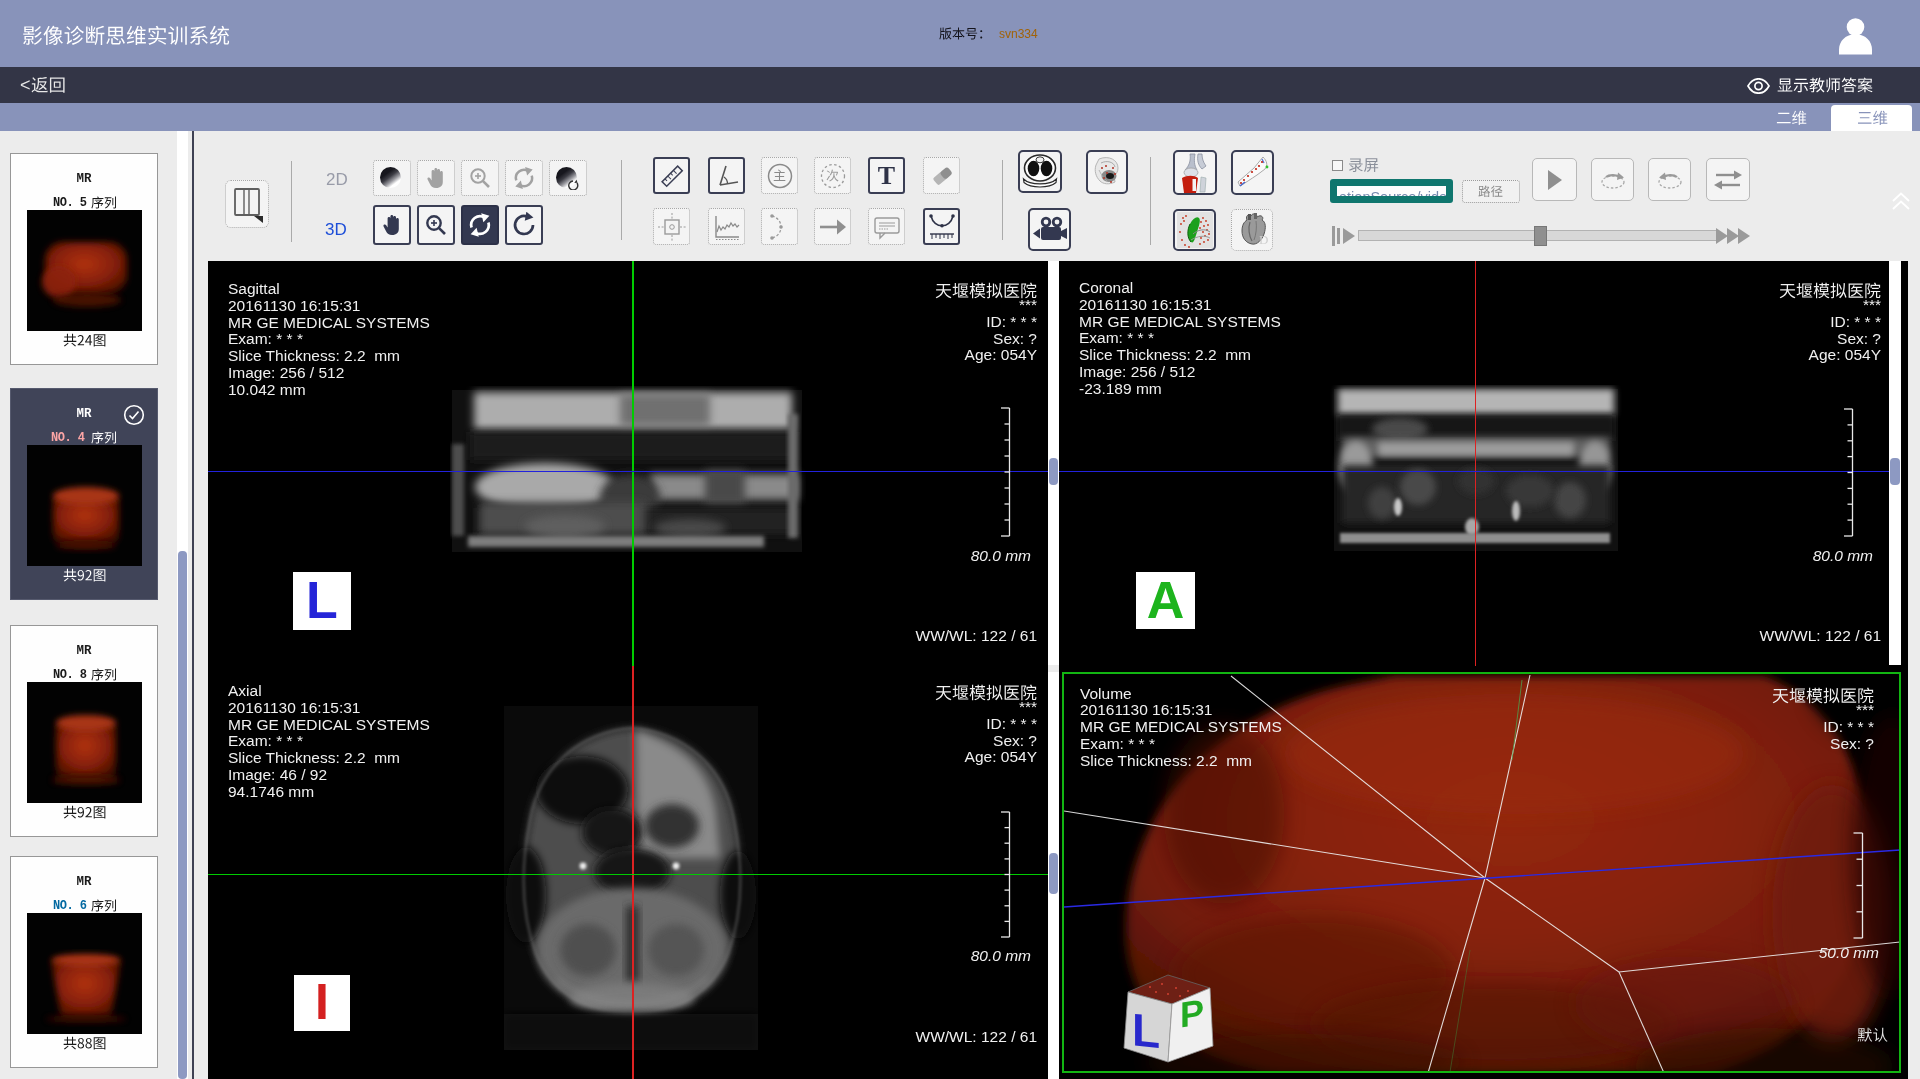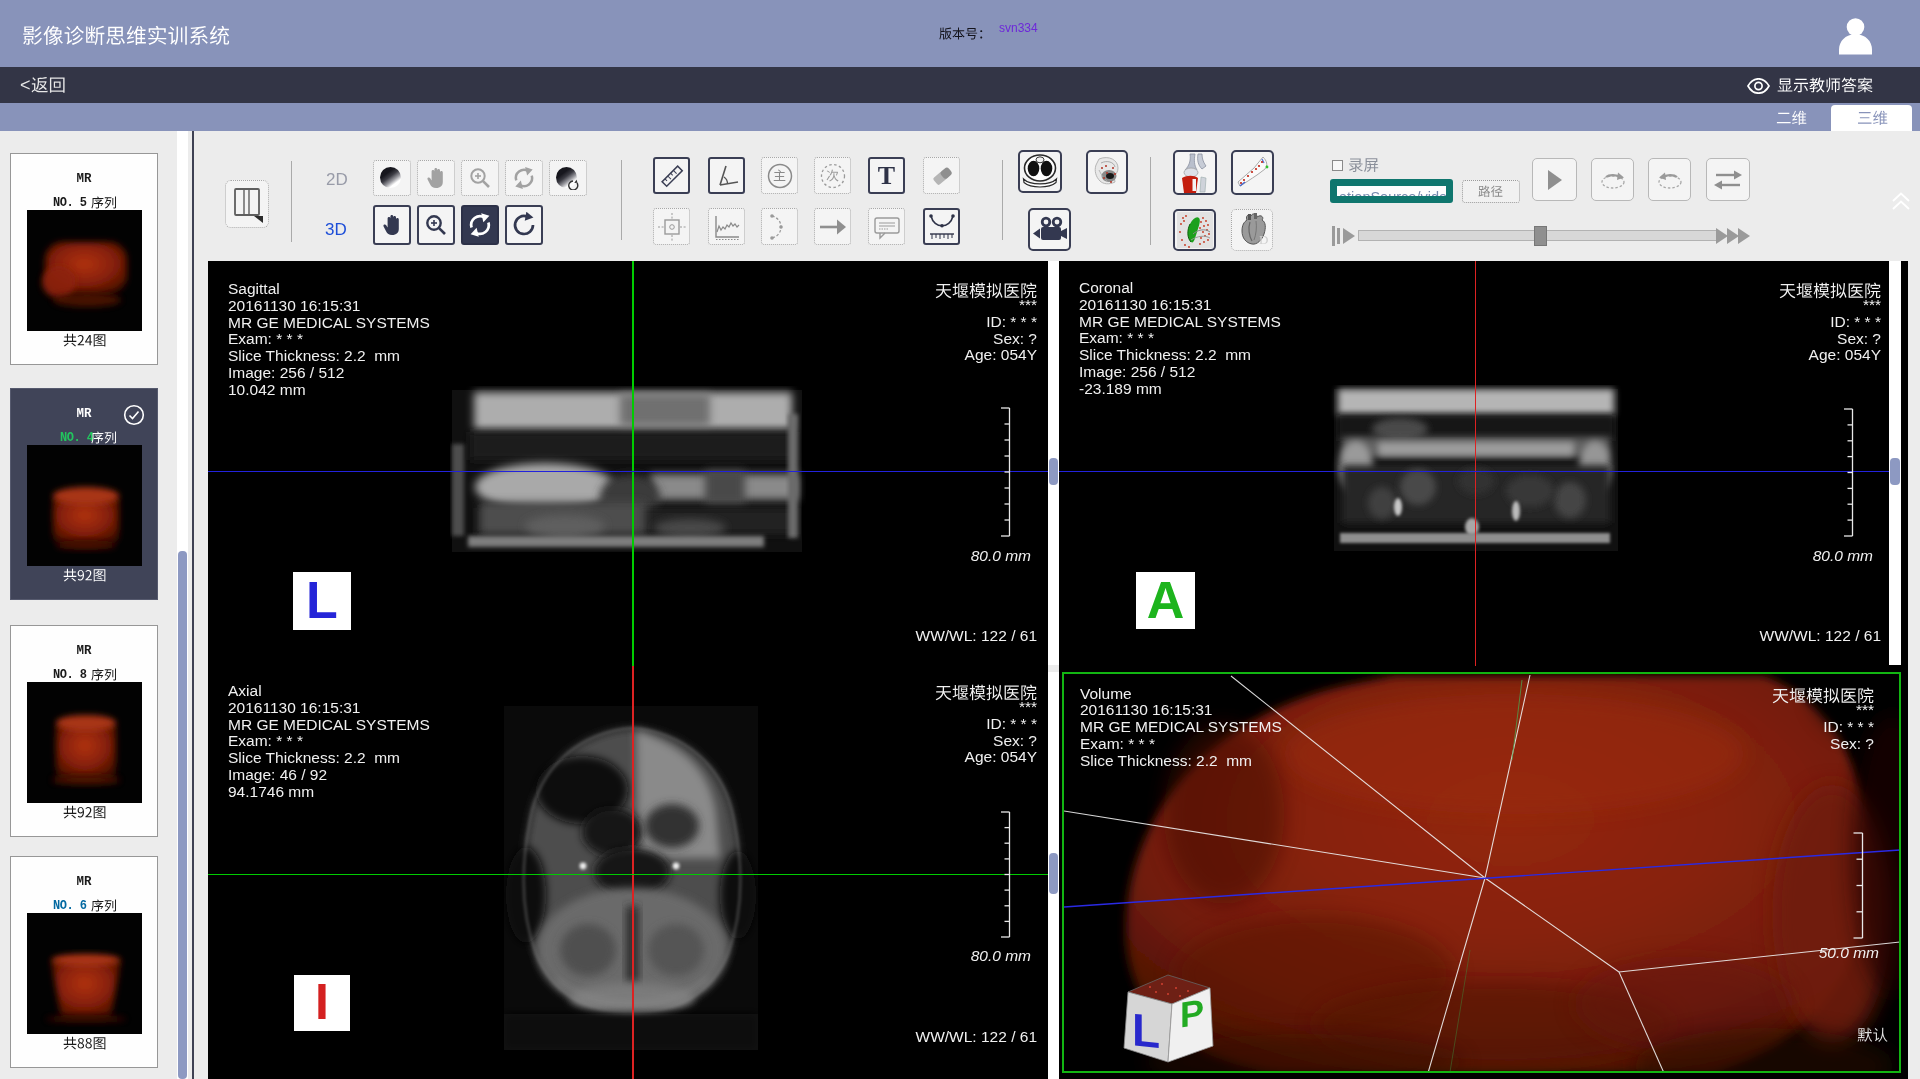--- a/index.html
+++ b/index.html
@@ -9,21 +9,21 @@
 .qtextr{position:absolute;color:#f0f0f0;font-size:15.5px;line-height:16.8px;text-align:right;white-space:pre}
 .ico{position:absolute;left:50%;top:50%;transform:translate(-50%,-50%)}
 </style></head><body>
 <div class="abs" style="left:0;top:0;width:1920px;height:67px;background:#8893ba"></div>
 <svg style="position:absolute;left:22.0px;top:25.0px" width="208.00" height="20.8" viewBox="0 0 10000 1000">
     <path d="M840 60C783 140 680 225 592 274C611 288 634 310 646 326C740 269 843 180 911 89ZM873 330C810 417 693 505 593 556C612 570 633 593 645 609C751 550 868 457 942 359ZM893 620C825 733 695 838 563 897C581 911 602 936 615 954C753 886 885 774 962 646ZM186 577H474V661H186ZM417 760C452 807 490 870 508 911L564 881C546 842 506 781 471 735ZM179 236H485V297H179ZM179 126H485V187H179ZM108 75V348H558V75ZM154 737C131 790 95 842 56 880C71 890 97 910 109 921C149 880 192 815 218 756ZM270 366C278 380 286 396 293 412H59V473H593V412H373C364 391 352 368 340 350ZM116 523V715H292V880C292 889 290 892 278 892C267 893 233 893 192 892C202 910 212 935 215 955C271 955 309 954 334 944C359 933 366 916 366 881V715H547V523ZM1486 170H1666C1649 199 1628 229 1607 251H1420C1444 224 1466 197 1486 170ZM1487 41C1445 125 1366 231 1256 309C1272 319 1294 341 1305 357C1324 343 1341 328 1358 313V467H1513C1465 509 1394 551 1287 584C1303 597 1321 618 1330 631C1420 602 1486 567 1534 530C1550 545 1564 560 1577 577C1509 638 1384 700 1287 729C1301 741 1319 763 1329 778C1417 746 1530 683 1604 620C1614 639 1622 658 1628 676C1549 757 1402 834 1278 870C1292 883 1311 907 1322 924C1430 887 1555 817 1642 739C1651 802 1640 856 1618 877C1604 894 1589 896 1569 896C1552 896 1529 895 1503 892C1514 911 1520 940 1521 957C1544 959 1566 959 1584 959C1619 959 1645 952 1670 925C1713 884 1727 776 1694 671L1743 648C1779 757 1841 852 1921 903C1932 885 1954 859 1970 846C1893 804 1831 718 1798 621C1837 601 1876 579 1909 558L1858 510C1812 543 1738 588 1675 620C1653 573 1621 528 1577 493L1600 467H1898V251H1685C1714 216 1743 177 1765 139L1721 107L1707 111H1526L1559 54ZM1425 309H1603C1598 338 1588 373 1563 410H1425ZM1665 309H1829V410H1637C1655 373 1663 338 1665 309ZM1262 44C1209 195 1122 345 1029 443C1043 460 1065 499 1072 517C1102 485 1131 447 1159 407V957H1230V292C1270 220 1305 142 1333 65ZM2131 106C2184 150 2249 212 2278 252L2330 198C2299 157 2232 99 2179 58ZM2662 321C2607 389 2505 457 2418 496C2436 510 2455 531 2466 547C2557 501 2659 426 2723 347ZM2756 459C2687 557 2560 646 2434 695C2452 710 2472 733 2483 751C2613 693 2742 597 2818 487ZM2861 604C2778 751 2606 848 2394 895C2411 913 2429 941 2438 960C2661 902 2836 795 2929 631ZM2046 354V426H2198V773C2198 826 2161 865 2142 881C2155 892 2179 917 2188 932C2204 912 2231 892 2407 766C2400 751 2389 722 2384 702L2271 779V354ZM2639 38C2583 163 2469 283 2330 358C2346 371 2370 397 2381 412C2492 347 2585 260 2653 158C2728 255 2834 350 2926 403C2938 384 2963 356 2981 342C2877 292 2759 194 2690 98L2709 59ZM3466 107C3452 159 3425 237 3403 286L3448 302C3472 257 3501 185 3526 125ZM3190 125C3212 180 3229 252 3233 300L3286 282C3281 235 3262 163 3239 109ZM3320 42V341H3177V406H3311C3276 495 3215 590 3159 642C3169 658 3185 685 3192 704C3238 660 3284 586 3320 510V760H3385V494C3420 540 3463 600 3480 630L3524 578C3504 551 3414 446 3385 418V406H3531V341H3385V42ZM3084 76V858H3505V791H3151V76ZM3569 141V459C3569 614 3560 776 3490 920C3509 931 3535 950 3548 965C3627 810 3640 638 3640 459V446H3785V961H3856V446H3961V376H3640V190C3752 166 3873 133 3957 94L3895 38C3820 77 3685 115 3569 141ZM4288 639V837C4288 917 4316 939 4424 939C4446 939 4603 939 4627 939C4719 939 4743 906 4753 769C4732 765 4701 753 4684 740C4678 854 4670 870 4621 870C4586 870 4455 870 4430 870C4373 870 4363 865 4363 837V639ZM4380 600C4456 641 4546 704 4589 748L4642 696C4596 652 4505 592 4430 554ZM4742 650C4799 728 4857 833 4878 900L4951 869C4928 800 4867 698 4808 622ZM4158 633C4137 712 4098 811 4049 873L4115 909C4165 843 4202 739 4225 657ZM4145 84V536H4847V84ZM4216 341H4460V469H4216ZM4534 341H4773V469H4534ZM4216 151H4460V278H4216ZM4534 151H4773V278H4534ZM5045 827 5059 898C5151 874 5274 844 5391 814L5384 750C5258 779 5130 810 5045 827ZM5660 71C5687 116 5717 175 5727 215L5795 184C5782 146 5753 89 5723 45ZM5061 457C5076 450 5099 444 5222 428C5179 493 5140 545 5121 565C5091 602 5068 628 5046 632C5055 650 5066 683 5069 698C5089 686 5123 676 5366 628C5365 613 5365 584 5367 566L5170 601C5248 509 5324 397 5389 284L5329 248C5309 287 5287 327 5263 364L5133 378C5192 291 5249 179 5292 72L5224 42C5186 162 5116 293 5093 327C5072 360 5055 385 5038 388C5047 407 5058 442 5061 457ZM5697 484V613H5536V484ZM5546 45C5512 161 5441 306 5361 399C5373 415 5391 447 5399 464C5422 438 5444 409 5465 378V961H5536V888H5957V818H5767V681H5919V613H5767V484H5917V416H5767V289H5942V221H5554C5579 169 5601 116 5619 66ZM5697 416H5536V289H5697ZM5697 681V818H5536V681ZM6538 773C6671 823 6804 892 6885 954L6931 895C6848 836 6708 767 6574 718ZM6240 323C6294 355 6358 405 6387 440L6435 386C6404 350 6339 305 6285 275ZM6140 479C6197 510 6264 560 6296 596L6342 539C6309 504 6241 458 6185 429ZM6090 154V357H6165V224H6834V357H6912V154H6569C6554 119 6528 70 6503 33L6429 56C6447 86 6466 122 6480 154ZM6071 624V689H6432C6376 786 6273 851 6081 891C6097 908 6116 937 6124 957C6349 905 6461 818 6518 689H6935V624H6541C6570 527 6577 411 6581 274H6503C6499 416 6493 531 6461 624ZM7641 118V831H7711V118ZM7849 65V947H7924V65ZM7430 69V416C7430 594 7419 769 7324 916C7346 924 7378 945 7394 959C7493 801 7504 609 7504 417V69ZM7097 112C7157 161 7232 232 7268 276L7318 220C7282 176 7204 109 7144 62ZM7175 940V939C7189 918 7216 894 7379 758C7369 744 7356 716 7348 696L7254 772V354H7040V427H7182V789C7182 838 7152 871 7134 886C7147 897 7167 924 7175 940ZM8286 656C8233 728 8150 802 8070 850C8090 861 8121 886 8136 900C8212 846 8301 764 8361 683ZM8636 690C8719 754 8822 846 8872 902L8936 857C8882 800 8779 712 8695 651ZM8664 436C8690 460 8718 488 8745 517L8305 546C8455 472 8608 380 8756 268L8698 220C8648 261 8593 300 8540 337L8295 349C8367 298 8440 234 8507 164C8637 151 8760 133 8855 110L8803 47C8641 88 8350 115 8107 127C8115 144 8124 174 8126 192C8214 188 8308 182 8401 174C8336 242 8262 302 8236 319C8206 341 8182 356 8162 359C8170 378 8181 411 8183 426C8204 418 8235 414 8438 402C8353 455 8280 495 8245 511C8183 542 8138 561 8106 565C8115 585 8126 620 8129 635C8157 624 8196 619 8471 598V860C8471 871 8468 875 8451 876C8435 877 8380 877 8320 874C8332 895 8345 927 8349 949C8422 949 8472 948 8505 936C8539 924 8547 903 8547 861V592L8796 574C8825 607 8849 638 8866 664L8926 628C8885 567 8799 475 8722 406ZM9698 528V844C9698 918 9715 940 9785 940C9799 940 9859 940 9873 940C9935 940 9953 902 9958 766C9939 761 9909 749 9894 735C9891 856 9887 874 9865 874C9853 874 9806 874 9797 874C9775 874 9772 871 9772 844V528ZM9510 530C9504 728 9481 835 9317 896C9334 910 9355 938 9364 957C9545 883 9576 754 9584 530ZM9042 827 9059 901C9149 872 9267 835 9379 798L9367 733C9246 769 9123 806 9042 827ZM9595 56C9614 97 9639 151 9649 185H9407V253H9587C9542 315 9473 407 9450 429C9431 447 9406 454 9387 459C9395 475 9409 513 9412 532C9440 520 9482 515 9845 481C9861 508 9876 534 9886 554L9949 519C9919 461 9854 367 9800 297L9741 327C9763 356 9786 389 9807 422L9532 445C9577 390 9634 312 9676 253H9948V185H9660L9724 165C9712 133 9687 78 9664 38ZM9060 457C9075 450 9098 445 9218 428C9175 491 9136 540 9118 559C9086 596 9063 621 9041 625C9050 645 9062 682 9066 698C9087 685 9121 674 9369 620C9367 604 9366 575 9368 554L9179 591C9255 503 9330 396 9393 288L9326 248C9307 285 9286 323 9263 358L9140 371C9202 285 9264 176 9310 71L9234 36C9190 157 9116 286 9092 319C9070 353 9051 376 9033 380C9043 401 9055 441 9060 457Z" fill="#ffffff"></path>
   </svg>
 <svg style="position:absolute;left:939.0px;top:26.5px" width="52.00" height="13" viewBox="0 0 4000 1000">
     <path d="M105 60V458C105 609 96 789 30 917C47 927 72 949 84 963C143 860 164 729 171 597H309V959H378V529H173L174 457V384H439V317H351V38H282V317H174V60ZM852 401C830 515 792 612 743 692C694 608 659 509 636 401ZM483 108V453C483 602 474 790 397 923C415 932 444 952 457 965C543 822 555 621 555 453V401H576C602 535 642 654 700 752C646 819 583 869 514 901C530 915 549 944 559 962C627 927 689 878 742 815C789 877 845 926 912 962C923 943 946 916 963 902C893 869 834 820 786 757C857 652 908 515 932 341L887 329L875 332H555V168C692 157 841 138 948 112L901 48C800 74 630 96 483 108ZM1460 41V251H1065V327H1367C1294 497 1170 659 1037 740C1055 755 1080 782 1092 801C1237 702 1366 523 1444 327H1460V697H1226V773H1460V960H1539V773H1772V697H1539V327H1553C1629 523 1758 703 1906 799C1920 778 1946 749 1965 734C1826 654 1700 496 1628 327H1937V251H1539V41ZM2260 148H2736V284H2260ZM2185 81V350H2815V81ZM2063 440V509H2269C2249 571 2224 640 2203 689H2727C2708 805 2688 861 2663 881C2651 889 2639 890 2615 890C2587 890 2514 889 2444 882C2458 903 2468 932 2470 954C2539 958 2605 959 2639 957C2678 956 2702 950 2726 930C2763 898 2788 823 2812 655C2814 644 2816 621 2816 621H2315L2352 509H2933V440ZM3250 394C3290 394 3326 365 3326 320C3326 274 3290 244 3250 244C3210 244 3174 274 3174 320C3174 365 3210 394 3250 394ZM3250 884C3290 884 3326 854 3326 809C3326 763 3290 734 3250 734C3210 734 3174 763 3174 809C3174 854 3210 884 3250 884Z" fill="#14141c"></path>
   </svg>
-<div class="abs" style="left:999px;top:22px;font-size:12px;color:#6d28d9;line-height:13px">svn334</div>
+<div class="abs" style="left:999px;top:28px;font-size:12px;color:#a16207;line-height:13px">svn334</div>
 <svg class="abs" style="left:1836px;top:16px" width="38" height="39" viewBox="0 0 38 39">
 <circle cx="19.5" cy="11" r="8.8" fill="#fff"></circle>
 <path d="M3,38.5 v-5 c0,-8.3 6.7,-15 15,-15 h3 c8.3,0 15,6.7 15,15 v5 z" fill="#fff"></path>
   </svg>
 <div class="abs" style="left:0;top:67px;width:1920px;height:36px;background:#333546"></div>
 <div class="abs" style="left:20px;top:76px;color:#e8e8e8;font-size:18px;line-height:18px">&lt;</div>
 <svg style="position:absolute;left:31.0px;top:75.5px" width="35.00" height="17.5" viewBox="0 0 2000 1000">
     <path d="M74 114C121 165 182 235 212 276L276 232C245 191 181 124 134 76ZM249 413H47V484H174V770C132 785 82 824 32 875L83 944C128 886 174 831 206 831C228 831 261 861 305 884C377 922 465 932 585 932C686 932 863 926 939 922C940 900 952 863 961 843C860 855 706 862 587 862C476 862 387 856 321 821C289 804 268 788 249 777ZM481 470C531 510 588 556 642 603C577 664 501 709 422 737C437 752 457 780 465 799C549 765 628 716 697 651C758 705 813 758 850 798L908 744C869 704 810 652 746 599C813 522 865 426 896 311L851 294L837 297H459V177C622 169 805 149 929 116L866 56C756 86 555 105 385 113V332C385 455 373 621 277 739C295 747 327 769 340 783C434 666 456 496 459 365H805C778 436 739 499 691 553C637 509 582 465 534 427ZM1374 380H1618V609H1374ZM1303 312V676H1692V312ZM1082 81V959H1159V905H1839V959H1919V81ZM1159 834V156H1839V834Z" fill="#e8e8e8"></path>
   </svg>
 <svg class="abs" style="left:1747px;top:77.5px" width="23" height="16" viewBox="0 0 23 16">
@@ -68,21 +68,21 @@
         <ellipse cx="32" cy="72" rx="17" ry="16" fill="#8d2409" filter="url(#tb1)" opacity=".9"></ellipse>
         <ellipse cx="60" cy="90" rx="34" ry="7" fill="#581404" filter="url(#tb1)" opacity=".8"></ellipse>
       </svg>
     </div>
     <svg style="position:absolute;left:52.2px;top:178.5px" width="43.54" height="14" viewBox="0 0 3110 1000">
       <path d="M587 730C682 800 804 900 864 960L935 914C870 853 745 758 653 691ZM329 693C273 768 160 855 62 908C79 921 106 945 121 961C222 903 335 810 407 723ZM89 252V324H280V562H48V635H956V562H720V324H920V252H720V49H643V252H357V49H280V252ZM357 562V324H643V562ZM1044 880H1505V801H1302C1265 801 1220 805 1182 808C1354 645 1470 496 1470 349C1470 219 1387 134 1256 134C1163 134 1099 176 1040 241L1093 293C1134 244 1185 208 1245 208C1336 208 1380 269 1380 353C1380 479 1274 625 1044 826ZM1895 880H1981V678H2079V605H1981V147H1880L1575 618V678H1895ZM1895 605H1670L1837 355C1858 319 1878 282 1896 247H1900C1898 284 1895 344 1895 380ZM2485 601C2565 618 2667 653 2723 681L2754 630C2698 604 2597 571 2517 555ZM2385 728C2523 745 2696 785 2792 819L2825 763C2728 731 2555 692 2420 677ZM2194 84V960H2266V918H2952V960H3027V84ZM2266 851V152H2952V851ZM2524 172C2474 254 2388 332 2302 383C2318 393 2344 416 2355 428C2385 408 2416 384 2447 357C2477 389 2514 419 2554 446C2469 486 2373 516 2284 534C2297 548 2313 577 2320 595C2418 572 2523 535 2618 484C2701 529 2796 563 2891 584C2900 566 2919 540 2933 527C2845 511 2757 484 2679 448C2754 399 2817 342 2859 274L2816 249L2805 252H2546C2561 233 2575 214 2587 194ZM2488 317 2495 310H2754C2718 349 2670 384 2616 415C2565 386 2521 353 2488 317Z" fill="#1a1a1a"></path>
     </svg>
   </div>
 <div class="abs" style="left:10px;top:388px;width:148px;height:212px;background:#404458;border:1px solid #565a6e">
     <div style="position:absolute;left:0;top:18px;width:100%;text-align:center;font-family:'Liberation Mono',monospace;font-size:12.5px;font-weight:bold;color:#ffffff">MR</div>
-    <div style="position:absolute;left:49px;top:42px;font-family:'Liberation Mono',monospace;font-size:12px;font-weight:bold;color:#22c55e;letter-spacing:-0.5px">NO. 4</div>
+    <div style="position:absolute;left:40px;top:42px;font-family:'Liberation Mono',monospace;font-size:12px;font-weight:bold;color:#fca5a5;letter-spacing:-0.5px">NO. 4</div>
     <svg style="position:absolute;left:80.0px;top:41.5px" width="26.00" height="13" viewBox="0 0 2000 1000">
       <path d="M371 443C438 472 518 510 583 544H230V609H542V872C542 887 537 891 517 892C498 893 431 893 357 891C367 912 379 940 383 961C473 961 533 961 569 950C606 939 617 918 617 873V609H833C799 655 761 702 729 734L789 764C841 714 897 635 949 563L895 540L882 544H697L705 536C685 524 658 510 629 496C712 451 798 387 857 326L808 289L791 293H288V355H724C678 395 619 436 564 464C514 441 461 418 416 399ZM471 56C486 85 504 121 517 152H120V430C120 575 113 778 31 921C48 929 81 950 94 963C180 811 193 585 193 430V222H951V152H603C589 119 564 71 543 35ZM1642 156V716H1716V156ZM1848 45V863C1848 879 1842 884 1826 884C1810 885 1758 885 1703 883C1713 904 1725 936 1728 956C1805 956 1853 954 1882 943C1912 931 1924 909 1924 862V45ZM1181 578C1232 613 1294 662 1333 699C1265 795 1178 863 1079 902C1095 917 1115 946 1124 965C1336 870 1491 675 1541 328L1495 314L1482 317H1257C1273 269 1287 218 1299 166H1571V94H1061V166H1224C1189 319 1133 461 1053 554C1070 565 1099 590 1111 604C1158 545 1198 471 1232 386H1459C1440 480 1411 563 1373 633C1334 599 1273 554 1224 523Z" fill="#ffffff"></path>
     </svg>
     <div style="position:absolute;left:16px;top:56px;width:115px;height:121px">
       <svg width="115" height="121" viewBox="0 0 115 121" style="position:absolute;left:0;top:0">
         <defs>
  <radialGradient id="tg2" cx="48%" cy="42%" r="65%">
   <stop offset="0%" stop-color="#b03210"></stop>
             <stop offset="55%" stop-color="#872008"></stop>
   <stop offset="85%" stop-color="#5c1404"></stop>

